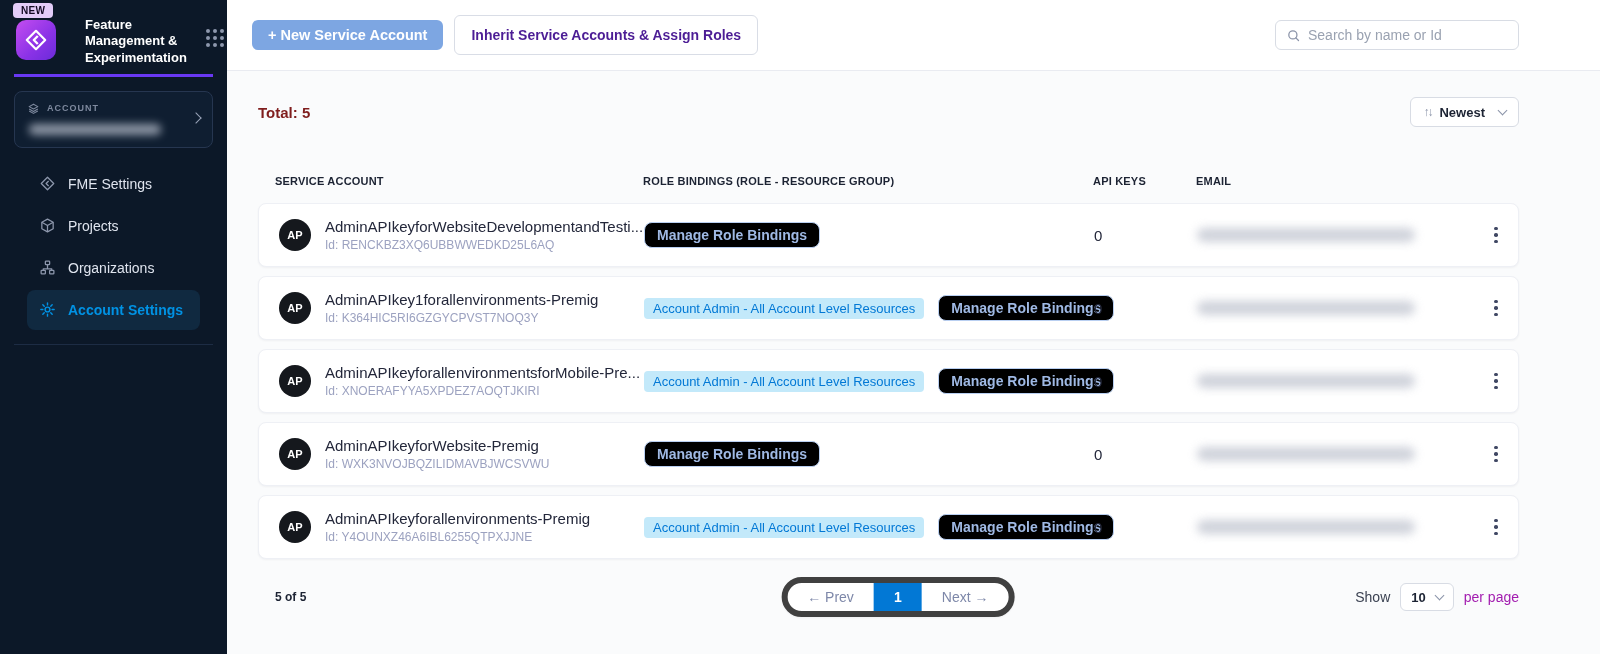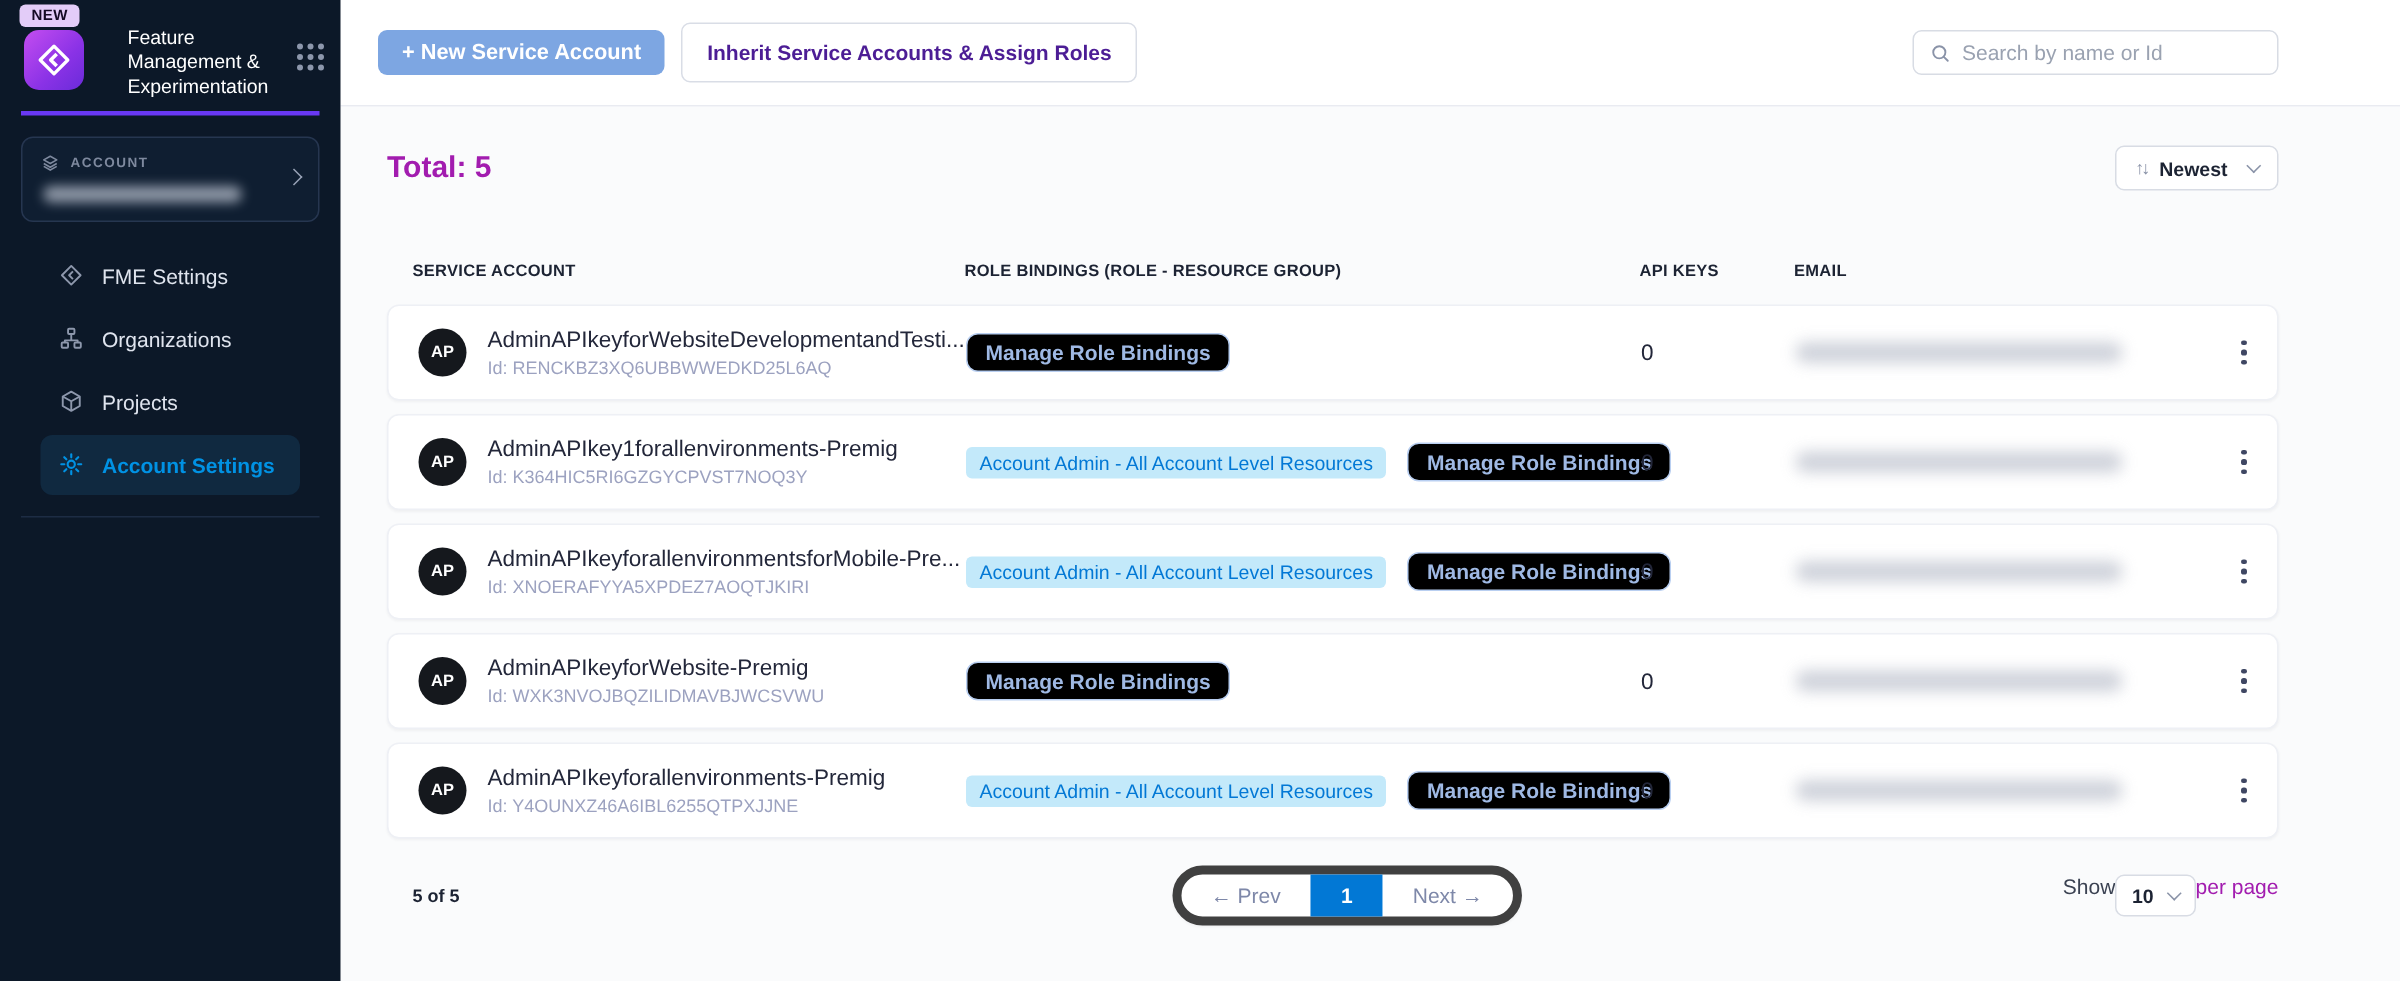--- a/index.html
+++ b/index.html
@@ -7,21 +7,21 @@
   body { font-family:"Liberation Sans","DejaVu Sans",sans-serif; background:#fff; }
 
   .app { display:flex; width:1600px; height:654px; }
 
   
   .sidebar { width:227px; min-width:227px; background:#0c1828; color:#e6e9f0; position:relative; }
   .brand { position:relative; padding:17px 14px 0 16px; display:flex; align-items:flex-start;gap:19px; }
   .new-badge { position:absolute; top:3px; left:13px; background:#e3ccf8; color:#140a24; font-size:10px; font-weight:bold; padding:2px 8px; border-radius:4px; letter-spacing:.3px; }
   .logo { width:40px; height:40px; border-radius:10px; background:linear-gradient(135deg,#c44df0 0%,#8a32e6 60%,#6a2bd9 100%); display:flex; align-items:center; justify-content:center; flex-shrink:0; margin-top:3px; }
   .logo svg { width:24px; height:24px; color:#fff; }
-  .brand-title { font-size:13px; font-weight:normal; line-height:1.25; color:#fff; margin-left:10px; width:118px; }
+  .brand-title { font-size:13px; font-weight:bold; line-height:1.25; color:#fff; margin-left:10px; width:118px; }
   .grid-icon { margin-left:auto; margin-top:12px; display:grid; grid-template-columns:repeat(3,4px); grid-gap:3px; cursor:pointer; }
   .grid-icon i { width:4px; height:4px; border-radius:50%; background:#8d97ac; }
   .purple-line { height:3px; background:#6938f4; margin:8px 14px 0 14px; }
 
   .account-box { margin:14px 14px 0 14px; background:#0f1e31; border:1px solid #263650; border-radius:8px; padding:10px 12px; position:relative; cursor:pointer; }
   .account-row { display:flex; align-items:center; gap:7px; }
   .account-row svg { width:13px; height:13px; color:#7e899e; }
   .account-label { font-size:9px; font-weight:bold; letter-spacing:1px; color:#7e899e; }
   .account-name-blur { width:132px; height:11px; margin:9px 0 2px 2px; background:#aeb6c4; opacity:.8; border-radius:5px; filter:blur(4px); }
   .account-chev { position:absolute; right:12px; top:22px; width:8px; height:8px; border-right:1.8px solid #9aa4b8; border-bottom:1.8px solid #9aa4b8; transform:rotate(-45deg); }
@@ -38,21 +38,21 @@
   .topbar { height:71px; background:#fff; border-bottom:1px solid #e9ebf1; display:flex; align-items:center; padding:0 81px 0 25px; flex-shrink:0; }
   .btn-primary { background:#7da6e2; color:#fff; font-weight:bold; font-size:14.5px; border:none; border-radius:6px; height:30px; padding:0 16px; cursor:pointer; font-family:inherit; }
   .btn-outline { background:#fff; color:#4c1d95; font-weight:bold; font-size:14px; border:1px solid #d9dde6; border-radius:6px; height:40px; padding:0 16px; margin-left:11px; cursor:pointer; font-family:inherit; }
   .search-box { margin-left:auto; width:244px; height:30px; border:1px solid #d8dce4; border-radius:6px; background:#fff; display:flex; align-items:center; padding:0 10px; gap:7px; }
   .search-box svg { width:15px; height:15px; color:#8a93a8; flex-shrink:0; }
   .search-box input { border:none; outline:none; flex:1; font-size:14px; color:#33394a; font-family:inherit; background:transparent; }
   .search-box input::placeholder { color:#9aa2b1; }
 
   .content { padding:26px 81px 0 31px; flex:1; }
   .toolbar { display:flex; align-items:center; justify-content:space-between; }
-  .total { font-size:20px; font-weight:bold; color:#a21caf; }
+  .total { font-size:15px; font-weight:bold; color:#7f1d1d; }
   .sort-select { display:flex; align-items:center; gap:8px; background:#fff; border:1px solid #d8dce4; border-radius:6px; height:30px; padding:0 12px; cursor:pointer; }
   .sort-arrows { font-size:12px; color:#8a93a8; letter-spacing:-2px; }
   .sort-label { font-size:13px; font-weight:bold; color:#1c2333; }
   .chev-down { width:7px; height:7px; border-right:1.6px solid #8a93a8; border-bottom:1.6px solid #8a93a8; transform:rotate(45deg); margin-top:-3px; margin-left:6px; }
 
   .thead { display:grid; grid-template-columns:385px 429px 124px 1fr 44px; margin-top:48px; }
   .th { font-size:11px; font-weight:bold; color:#1c2333; letter-spacing:.2px; }
   .th:nth-child(1){ padding-left:17px; }
   .th:nth-child(3){ padding-left:21px; }
 
@@ -69,21 +69,21 @@
   .email-blur { width:218px; height:14px; background:#c6cad4; border-radius:7px; filter:blur(5px); opacity:.85; }
   .c-menu { display:flex; justify-content:center; }
   .kebab { display:flex; flex-direction:column; gap:3px; padding:6px; cursor:pointer; }
   .kebab i { width:3.5px; height:3.5px; border-radius:50%; background:#3f4763; }
 
   .tfoot { display:flex; align-items:center; margin-top:24px; position:relative; }
   .count { font-size:12px; font-weight:bold; color:#1c2333; padding-left:17px; }
   .pagination { position:absolute; left:50%; transform:translateX(-46%); display:flex; align-items:center; background:#fff; border:6px solid #404040; border-radius:22px; height:40px; overflow:hidden; box-shadow:0 1px 2px rgba(30,40,60,.05); }
   .page-prev,.page-next { font-size:14px; color:#7e88a9; padding:0 20px; cursor:pointer; }
   .page-current { width:48px; height:40px; background:#0278d5; color:#fff; font-size:14px; font-weight:bold; display:flex; align-items:center; justify-content:center; cursor:pointer; }
-  .per-page { margin-left:auto; display:flex; }
+  .per-page { margin-left:auto; display:flex; align-items:center; gap:10px; }
   .show-label { font-size:14px; color:#3b4252; }
   .size-select { display:flex; align-items:center; background:#fff; border:1px solid #d8dce4; border-radius:6px; height:28px; padding:0 10px; cursor:pointer; gap:4px; }
   .size-value { font-size:13px; font-weight:bold; color:#1c2333; }
   .perpage-label { font-size:14px; color:#a21caf; }
 </style>
 </head>
 <body>
 
 <div class="app">
 
@@ -129,36 +129,36 @@
             <svg viewBox="0 0 24 24" fill="none" stroke="currentColor" stroke-width="1.8" stroke-linejoin="round">
               <path d="M12 3.2 20.8 12 12 20.8 3.2 12z"></path>
               <path d="M13.6 8.4 10 12l3.6 3.6"></path>
             </svg>
           </span>
           <span>FME Settings</span>
         </div>
         <div class="nav-item">
           <span style="display:flex">
             <svg viewBox="0 0 24 24" fill="none" stroke="currentColor" stroke-width="1.8" stroke-linejoin="round">
+              <path d="M12 3l8 4.5v9L12 21l-8-4.5v-9L12 3z"></path>
+              <path d="M4 7.5l8 4.5 8-4.5M12 12v9"></path>
+            </svg>
+          </span>
+          <span>Projects</span>
+        </div>
+        <div class="nav-item">
+          <span style="display:flex">
+            <svg viewBox="0 0 24 24" fill="none" stroke="currentColor" stroke-width="1.8" stroke-linejoin="round">
               <rect x="9" y="3" width="6" height="5" rx="1"></rect>
               <rect x="3" y="16" width="6" height="5" rx="1"></rect>
               <rect x="15" y="16" width="6" height="5" rx="1"></rect>
               <path d="M12 8v3.5M6 16v-2h12v2M12 11.5V14"></path>
             </svg>
           </span>
           <span>Organizations</span>
-        </div>
-        <div class="nav-item">
-          <span style="display:flex">
-            <svg viewBox="0 0 24 24" fill="none" stroke="currentColor" stroke-width="1.8" stroke-linejoin="round">
-              <path d="M12 3l8 4.5v9L12 21l-8-4.5v-9L12 3z"></path>
-              <path d="M4 7.5l8 4.5 8-4.5M12 12v9"></path>
-            </svg>
-          </span>
-          <span>Projects</span>
         </div>
         <div class="nav-item active">
           <span style="display:flex">
             <svg viewBox="0 0 24 24" fill="none" stroke="currentColor" stroke-width="2" stroke-linecap="round">
               <circle cx="12" cy="12" r="3.4"></circle>
               <path d="M12 2.6v2.9M12 18.5v2.9M2.6 12h2.9M18.5 12h2.9M5.4 5.4l2 2M16.6 16.6l2 2M18.6 5.4l-2 2M7.4 16.6l-2 2"></path>
             </svg>
           </span>
           <span>Account Settings</span>
         </div>

